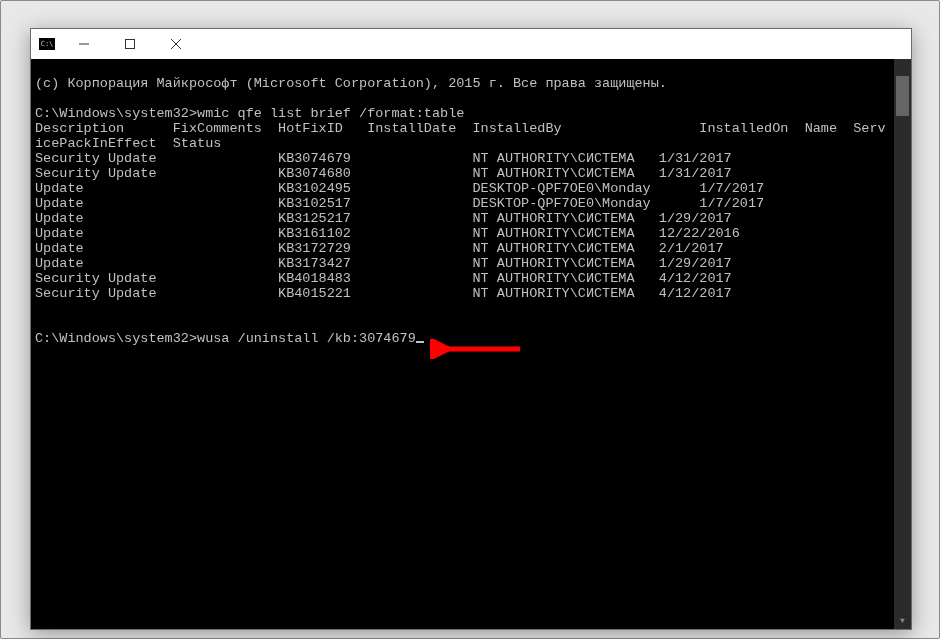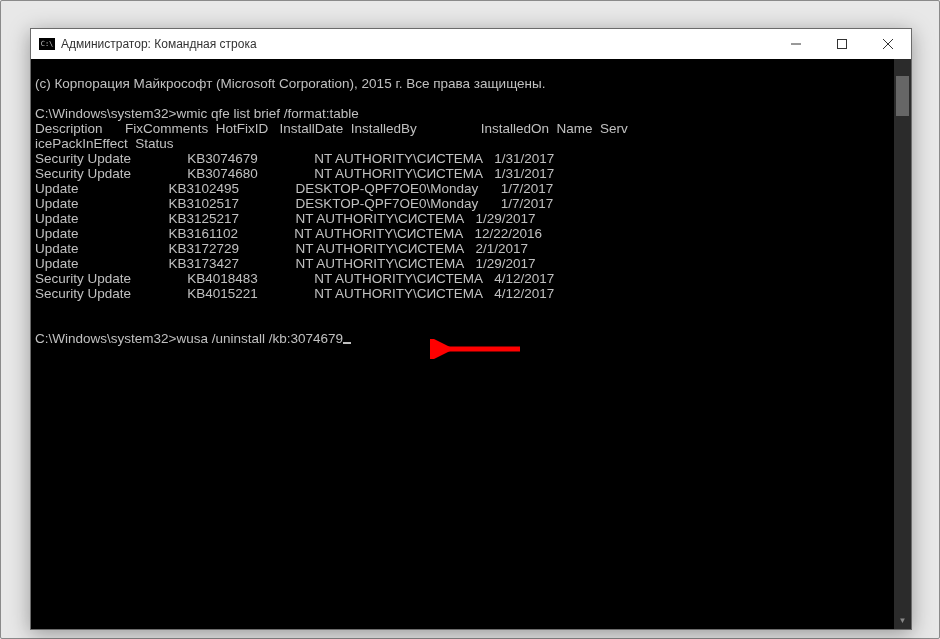--- a/index.html
+++ b/index.html
@@ -60,21 +60,21 @@
     display: flex;
     align-items: center;
     justify-content: center;
     color: #333;
   }
   .win-btn svg { width: 10px; height: 10px; }
   .terminal {
     flex: 1;
     background: #000;
     color: #c0c0c0;
-    font-family: Liberation Sans, sans-serif;
+    font-family: Liberation Mono, monospace;
     font-size: 13.5px;
     line-height: 15px;
     padding: 2px 0 2px 4px;
     overflow: hidden;
     white-space: pre;
     position: relative;
   }
   .scrollbar {
     position: absolute;
     right: 0;
@@ -129,21 +129,20 @@
 <body>
 
 <div class="outer-frame"></div>
 
 <div class="window">
 
   <div class="titlebar">
     <div class="title-icon">
         <span>C:\</span>
       </div>
-    <div class="title-text">Администратор: Командная строка</div>
     <div class="win-controls">
       <div class="win-btn">
         <svg viewBox="0 0 10 10">
             <line x1="0" y1="5" x2="10" y2="5" stroke="currentColor" stroke-width="1"></line>
           </svg>
       </div>
       <div class="win-btn">
         <svg viewBox="0 0 10 10">
             <rect x="0.5" y="0.5" width="9" height="9" fill="none" stroke="currentColor" stroke-width="1"></rect>
           </svg>

